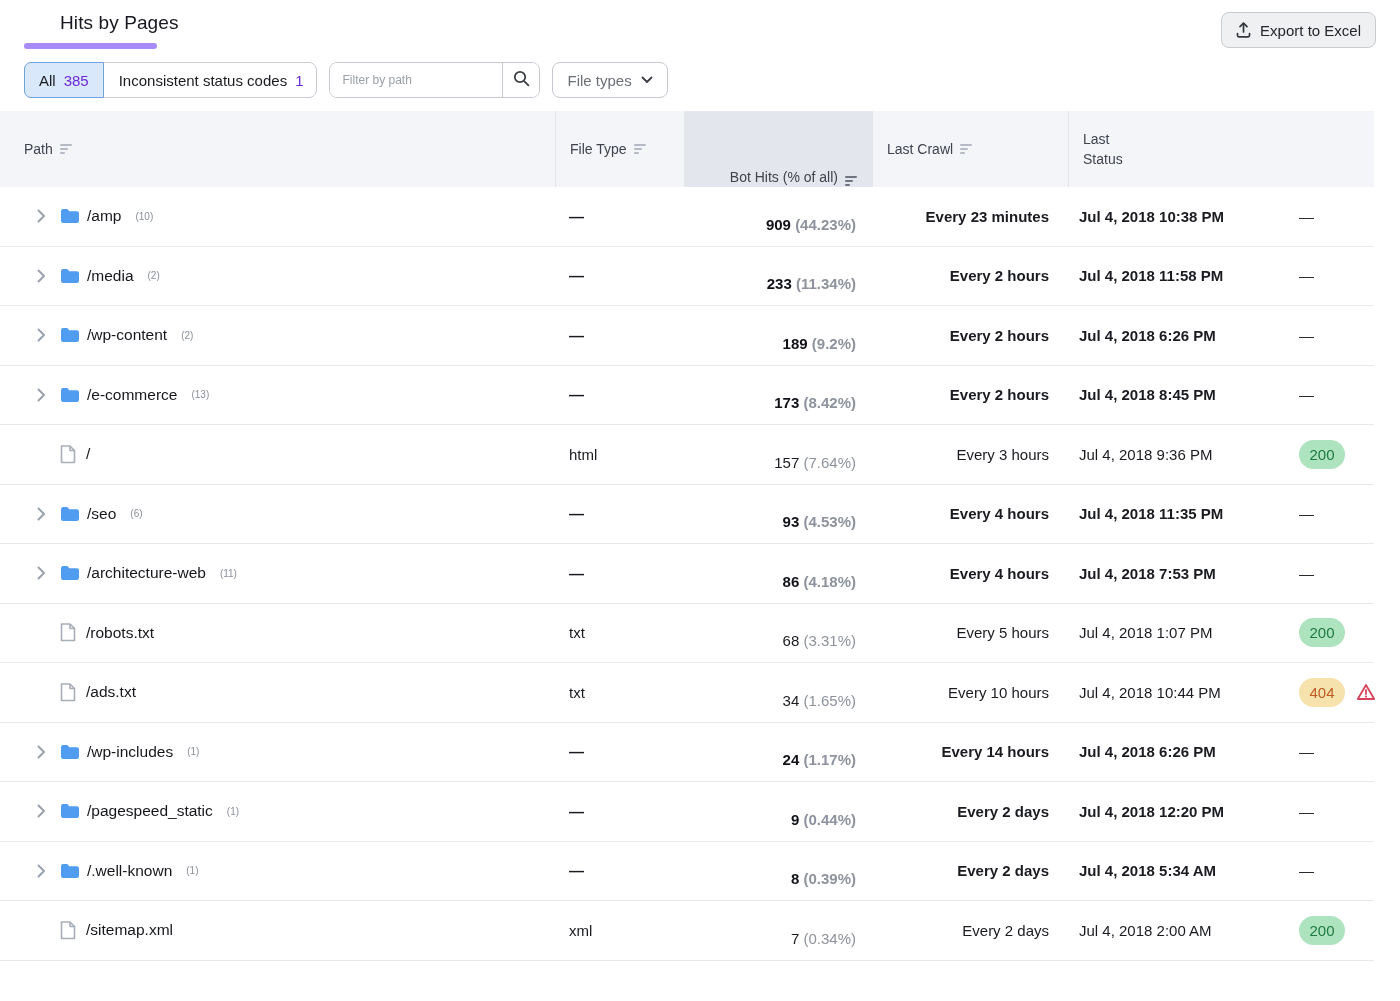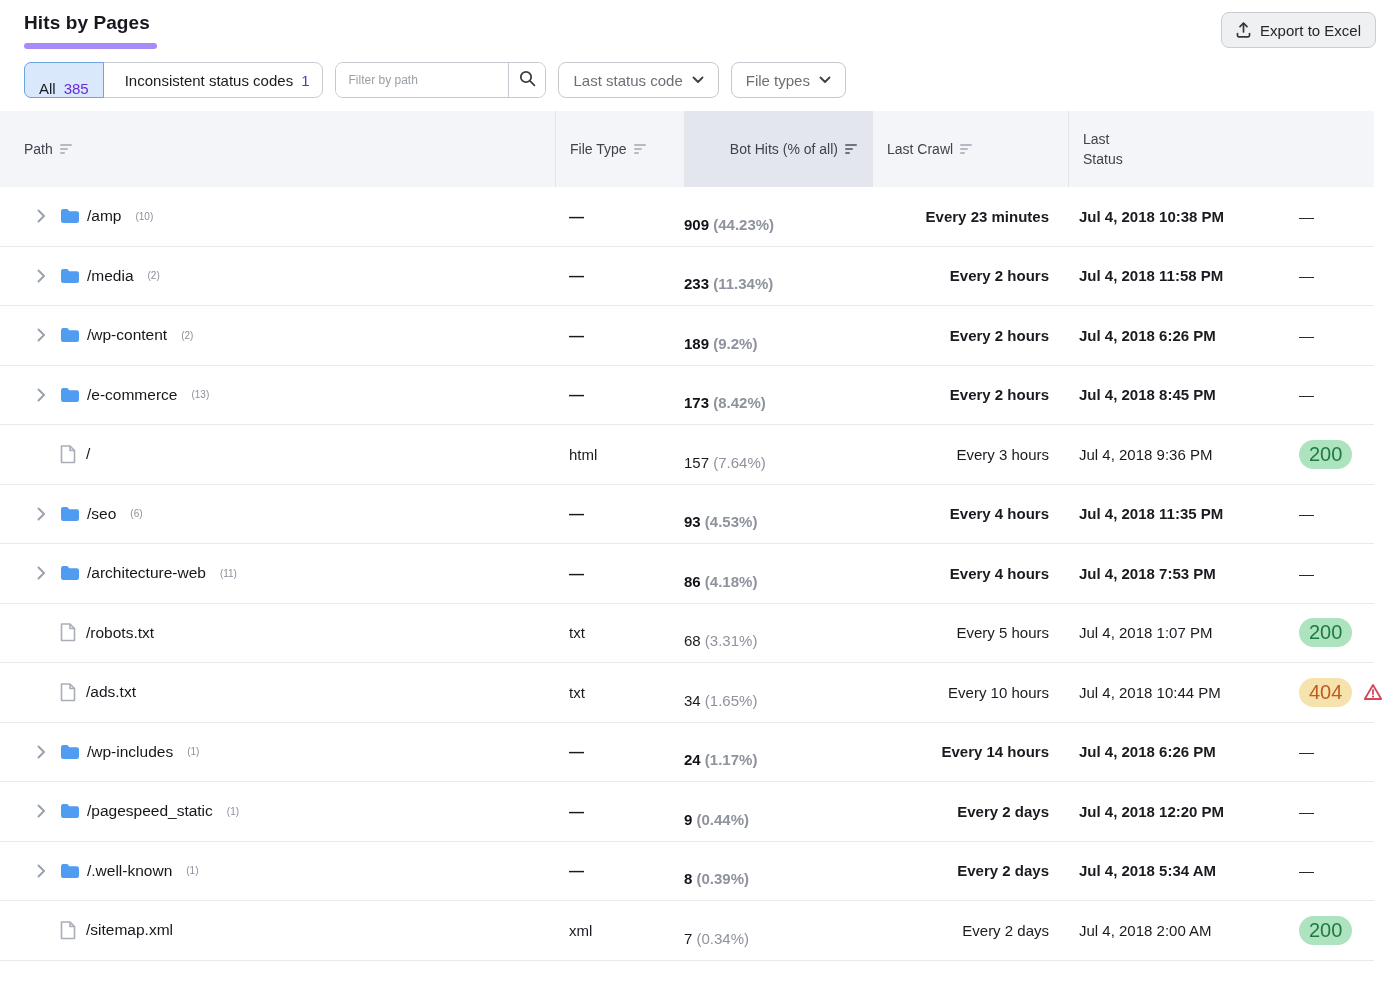--- a/index.html
+++ b/index.html
@@ -2,83 +2,83 @@
 <html><head>
 <meta charset="utf-8">
 <style>
   * { margin:0; padding:0; box-sizing:border-box; }
   html,body { width:1400px; height:1001px; background:#fff; overflow:hidden;
     font-family:"Liberation Sans", sans-serif; color:#1a1b20; }
 
   
   .topbar { display:flex; justify-content:space-between; align-items:flex-start; padding:12px 24px 0 24px; }
   .title-wrap { display:flex; flex-direction:column; }
-  .page-title { font-size:19px; font-weight:bold; color:#16171f; letter-spacing:.1px; }
+  .page-title { font-size:19px; font-weight:normal; color:#16171f; letter-spacing:.1px;margin-left:36px; }
   .title-underline { margin-top:9px; width:133px; height:6px; border-radius:3px; background:#a78bf6; }
   .export-btn { display:flex; align-items:center; gap:9px; height:36px; padding:0 14px;
     background:#eff0f2; border:1px solid #c9ccd1; border-radius:8px;
     font-size:15px; font-weight:500; color:#24262c; cursor:pointer; }
   .export-btn svg { display:block; }
 
   
   .filters { display:flex; align-items:center; gap:12px; padding:13px 24px 0 24px; }
   .tabgroup { display:flex; height:36px; border:1px solid #c9ccd2; border-radius:8px; background:#fff; }
   .tab { display:flex; align-items:center; gap:8px; padding:0 13px; font-size:15px; color:#1a1b20;
     cursor:pointer; white-space:nowrap; }
   .tab .count { color:#6d28d9; }
   .tab--selected { background:#d9e9fb; border:1px solid #6fa3dc; border-radius:7px 0 0 7px;
-    margin:-1px 8px -1px -1px; padding:0 14px;align-items:flex-end; }
+    margin:-1px 2px -1px -1px; padding:0 14px; }
   .searchbox { display:flex; height:36px; border:1px solid #c6c9cf; border-radius:8px; overflow:hidden; background:#fff; }
   .searchbox input { width:172px; border:none; outline:none; padding:0 12px; font-size:12px;
     font-family:"Liberation Sans",sans-serif; color:#1a1b20; }
   .searchbox input::placeholder { color:#9aa0a8; }
   .search-btn { width:37px; display:flex; align-items:center; justify-content:center;
     border:none; border-left:1px solid #c6c9cf; background:#fff; cursor:pointer; }
   .dropdown { display:flex; align-items:center; gap:9px; height:36px; padding:0 14px;
     border:1px solid #c6c9cf; border-radius:8px; background:#fff; font-size:15px; color:#6b7077; cursor:pointer;
     white-space:nowrap; }
   .dropdown svg { display:block; }
 
   
   .table { margin-top:13px; width:1374px; }
   .thead { display:grid; grid-template-columns:555px 129px 188px 196px 215px 117px;
     background:#f3f5f8; height:76px; }
   .th { display:flex; align-items:center; gap:7px; font-size:14px; color:#40434e;
     border-left:1px solid #e3e5ea; padding:0 14px; cursor:pointer; }
   .th:first-child { border-left:none; padding-left:24px; }
   .th--right { justify-content:flex-end; }
-  .th--active { background:#e4e6ee; }
+  .th--active { background:#e4e6ee;align-items:flex-end; }
   .th .lbl { line-height:1.45; }
   .th--wrap .lbl { width:50px; }
   .sort-ic { flex:0 0 auto; }
   .sort-ic rect { fill:#b6bac4; }
   .th--active .sort-ic rect { fill:#6f7482; }
 
   .row { display:grid; grid-template-columns:555px 129px 188px 196px 215px 117px;
     height:59.5px; border-bottom:1px solid #e8e9ec; align-items:center; cursor:pointer; background:#fff; }
   .cell { font-size:15px; color:#1a1b20; }
   .cell-path { display:flex; align-items:center; padding-left:33px; }
   .chev { width:16px; height:16px; margin-right:11px; display:flex; align-items:center; justify-content:center; }
   .chev-spacer { width:27px; flex:0 0 auto; }
   .icon-folder { width:20px; height:16px; margin-right:7px; display:flex; align-items:center; }
   .icon-file { width:16px; height:19px; margin-right:10px; display:flex; align-items:center; }
   .path-text { font-size:15.5px; color:#16171c; }
   .path-count { margin-left:14px; color:#8a8f99; font-size:10px; }
   .cell-filetype { padding-left:14px; }
-  .cell-hits { text-align:left; padding-right:16px;margin-top:16px; }
+  .cell-hits { text-align:right; padding-right:16px;margin-top:16px; }
   .hits-pct { color:#8d929c; }
   .cell-freq { text-align:right; padding-right:19px; }
   .cell-crawl { padding-left:11px; }
   .cell-status { padding-left:16px; display:flex; align-items:center; gap:11px; }
   .row--folder .hits-num, .row--folder .hits-pct, .row--folder .cell-freq,
   .row--folder .cell-crawl, .row--folder .cell-filetype { font-weight:bold; }
   .row--folder .hits-num { color:#111218; }
   .dash { color:#2a2b30; }
   .badge { display:inline-flex; align-items:center; justify-content:center; height:29px; min-width:46px;
-    padding:0 10px; border-radius:15px; font-size:20px; }
+    padding:0 10px; border-radius:15px; font-size:15px; }
   .badge--success { background:#aee3bf; color:#1f7a41; }
   .badge--warn { background:#f6e2ad; color:#bf5b21; }
   .warn-ic { display:flex; }
 </style>
 </head>
 <body>
 
 <div class="topbar">
   <div class="title-wrap">
     <div class="page-title">Hits by Pages</div>
@@ -115,28 +115,20 @@
     <button class="search-btn">
       <span>
         <svg width="17" height="17" viewBox="0 0 17 17">
             <circle cx="7" cy="7" r="5.2" fill="none" stroke="#3c3f45" stroke-width="1.8"></circle>
             <path d="M11.2 11.2 L15.4 15.4" stroke="#3c3f45" stroke-width="1.8" stroke-linecap="round"></path>
           </svg>
       </span>
     </button>
   </div>
 
-  <div class="dropdown">
-    <span>Last status code</span>
-    <span>
-      <svg width="12" height="8" viewBox="0 0 12 8">
-          <path d="M1.5 1.5 L6 6 L10.5 1.5" fill="none" stroke="#3c3f45" stroke-width="1.8" stroke-linecap="round" stroke-linejoin="round"></path>
-        </svg>
-    </span>
-  </div>
 
   <div class="dropdown">
     <span>File types</span>
     <span>
       <svg width="12" height="8" viewBox="0 0 12 8">
           <path d="M1.5 1.5 L6 6 L10.5 1.5" fill="none" stroke="#3c3f45" stroke-width="1.8" stroke-linecap="round" stroke-linejoin="round"></path>
         </svg>
     </span>
   </div>
 </div>

